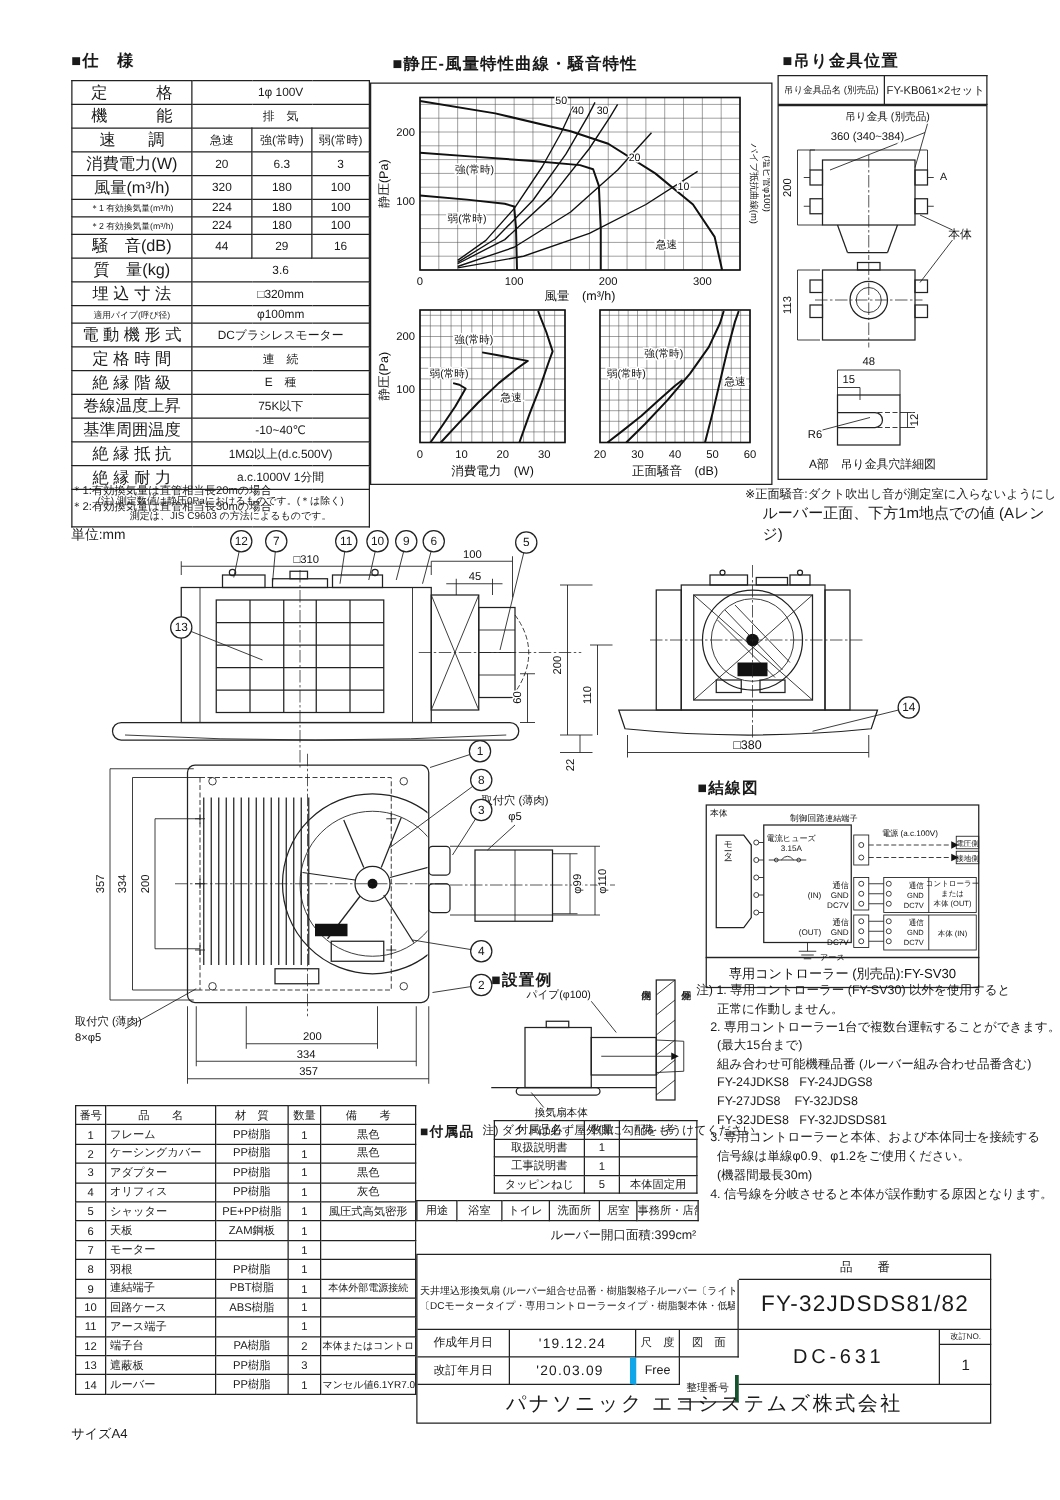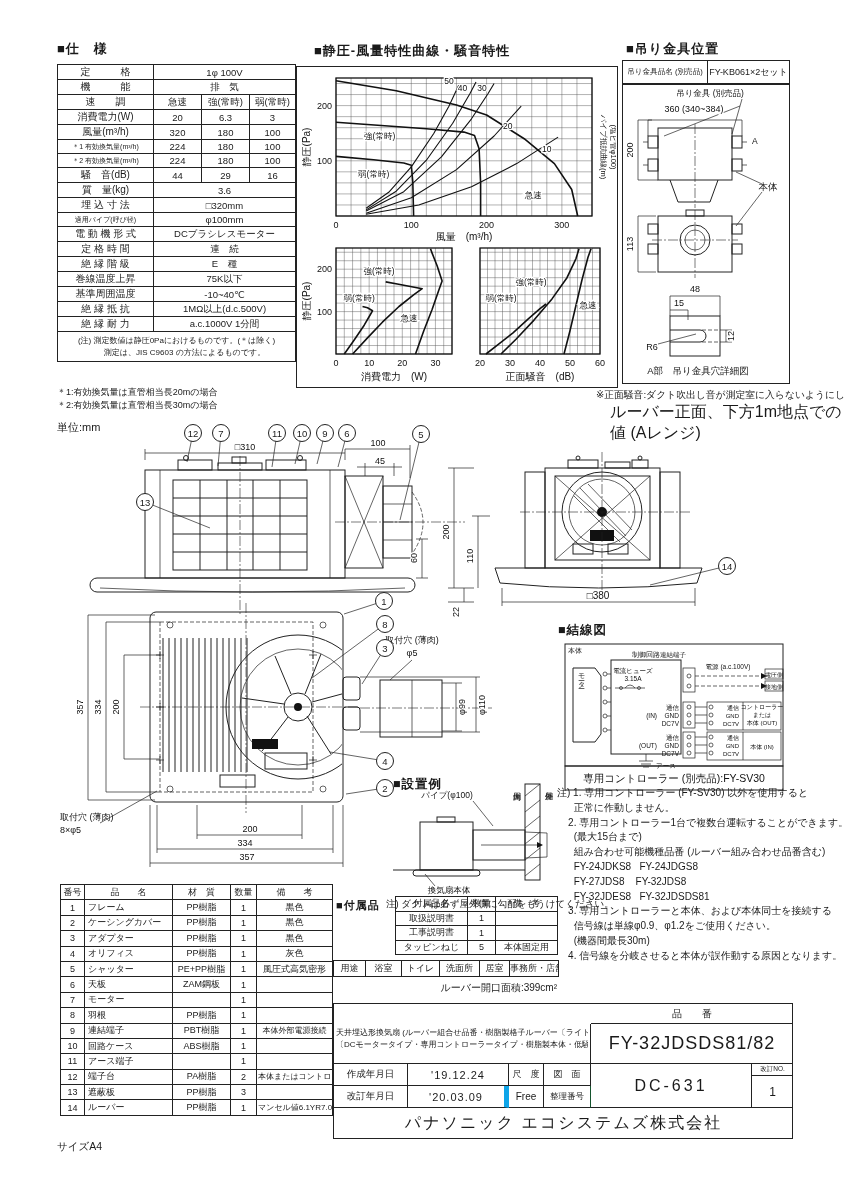--- a/index.html
+++ b/index.html
@@ -6,21 +6,21 @@
   html,body{background:#fff}
   #page{position:relative;width:848px;height:1200px;background:#fff;overflow:hidden;
         font-family:"Liberation Sans","DejaVu Sans",sans-serif;color:#1a1a1a}
   .abs{position:absolute}
   .hdr{font-size:13px;font-weight:bold;letter-spacing:1px;white-space:nowrap}
   .box{border:1.2px solid #222}
   table{border-collapse:collapse;table-layout:fixed}
   
   .spec{width:238px}
   .spec td{border:1px solid #222;font-size:9.5px;height:14px;text-align:center;padding:0 1px;white-space:nowrap;overflow:hidden}
-  .spec td.lbl{font-size:10px}
+  .spec td.lbl{font-size:13px}
   .spec td.sm{font-size:7px}
   .spec td.note{font-size:8px;text-align:center;height:30px;line-height:1.5;padding:1px 2px}
   .ftnote{font-size:9px;white-space:nowrap}
   
   .parts{width:272px;border:1.5px solid #222}
   .parts td{border:1px solid #222;font-size:9px;height:15.4px;text-align:center;padding:0 1px;white-space:nowrap;overflow:hidden}
   .parts td.nm{text-align:left;padding-left:3px}
   .parts td.bk{font-size:8px}
   .acc{width:162px;border:1.2px solid #222}
   .acc td{border:1px solid #222;font-size:9px;height:14.5px;text-align:center;white-space:nowrap;overflow:hidden}
@@ -374,21 +374,21 @@
       <line x1="80" y1="258" x2="98" y2="258" class="ln thin dash"></line>
     <text x="30" y="266" class="dt">R6</text>
     <line x1="36" y1="260" x2="74" y2="250" class="ln thin"></line>
     <line x1="104" y1="246" x2="104" y2="258" class="ln thin"></line>
     <line x1="98" y1="246" x2="110" y2="246" class="ln thin"></line>
       <line x1="98" y1="258" x2="110" y2="258" class="ln thin"></line>
     <text transform="rotate(-90,112,252)" x="112" y="252" class="dt">12</text>
     <text x="76" y="290" class="dt" style="font-size:9.5px">A部　吊り金具穴詳細図</text>
   </svg>
   <div class="abs" style="left:596px;top:389px;font-size:9.8px">※正面騒音:ダクト吹出し音が測定室に入らないようにし</div>
-  <div class="abs" style="left:610px;top:402px;font-size:16px">ルーバー正面、下方1m地点での値 (Aレンジ)</div>
+  <div class="abs" style="left:610px;top:402px;font-size:12px">ルーバー正面、下方1m地点での値 (Aレンジ)</div>
 
   <svg id="sv-side" class="abs" style="left:60px;top:430px" width="420" height="192">
     <line x1="85" y1="30" x2="85" y2="19" class="ln thin"></line>
       <line x1="285" y1="30" x2="285" y2="19" class="ln thin"></line>
     <line x1="85" y1="23" x2="285" y2="23" class="ln thin"></line>
     <text x="185" y="20" class="dt">□310</text>
     <line x1="350" y1="48" x2="350" y2="15" class="ln thin"></line>
     <line x1="285" y1="19" x2="350" y2="19" class="ln thin"></line>
     <text x="318" y="16" class="dt">100</text>
     <line x1="305" y1="46" x2="305" y2="33" class="ln thin"></line>
@@ -882,21 +882,21 @@
       <div style="font-size:8px;line-height:1.45;white-space:nowrap;overflow:hidden">〔DCモータータイプ・専用コントローラータイプ・樹脂製本体・低騒音形・風量一定制御〕</div>
     </div>
     <div class="tbcell" style="left:257px;top:20px;width:202px;height:40px;border-bottom:1px solid #222;font-size:18px;letter-spacing:1px">FY-32JDSDS81/82</div>
     <div class="tbcell" style="left:0;top:60px;width:74px;height:22px;border-right:1px solid #222;border-bottom:1px solid #222;font-size:9.5px">作成年月日</div>
     <div class="tbcell" style="left:74px;top:60px;width:101px;height:22px;border-right:1px solid #222;border-bottom:1px solid #222;font-size:11px;letter-spacing:1px">'19.12.24</div>
     <div class="tbcell" style="left:175px;top:60px;width:35px;height:22px;border-right:1px solid #222;border-bottom:1px solid #222;font-size:9px">尺　度</div>
     <div class="tbcell" style="left:210px;top:60px;width:47px;height:22px;border-right:1px solid #222;border-bottom:1px solid #222;font-size:9px">図　面</div>
     <div class="tbcell" style="left:0;top:82px;width:74px;height:22px;border-right:1px solid #222;border-bottom:1px solid #222;font-size:9.5px">改訂年月日</div>
     <div class="tbcell" style="left:74px;top:82px;width:101px;height:22px;border-right:5px solid #0ea5e9;border-bottom:1px solid #222;font-size:11px;letter-spacing:1px">'20.03.09</div>
     <div class="tbcell" style="left:175px;top:82px;width:35px;height:22px;border-right:1px solid #222;border-bottom:1px solid #222;font-size:10px">Free</div>
-    <div class="tbcell" style="left:210px;top:82px;width:47px;height:22px;border-right:1px solid #14532d;border-bottom:1px solid #222;font-size:8.5px">整理番号</div>
+    <div class="tbcell" style="left:210px;top:96px;width:47px;height:22px;border-right:3px solid #14532d;border-bottom:1px solid #222;font-size:8.5px">整理番号</div>
     <div class="tbcell" style="left:257px;top:60px;width:161px;height:44px;border-right:1px solid #222;border-bottom:1px solid #222;font-size:16px;letter-spacing:3px">DC-631</div>
     <div class="tbcell" style="left:418px;top:60px;width:41px;height:12px;border-bottom:1px solid #222;font-size:6.5px">改訂NO.</div>
     <div class="tbcell" style="left:418px;top:72px;width:41px;height:32px;border-bottom:1px solid #222;font-size:12px">1</div>
     <div class="tbcell" style="left:0;top:104px;width:459px;height:31px;font-size:16px;letter-spacing:2px">パナソニック エコシステムズ株式会社</div>
   </div>
   <div class="abs" style="left:57px;top:1140px;font-size:10.5px">サイズA4</div>
 
   <svg id="leads" class="abs" style="left:0;top:0;z-index:4;pointer-events:none" width="848" height="1200">
       <line x1="193" y1="433" x2="187" y2="462" stroke="#222" stroke-width="0.7"></line>
       <line x1="221" y1="433" x2="218" y2="466" stroke="#222" stroke-width="0.7"></line>

